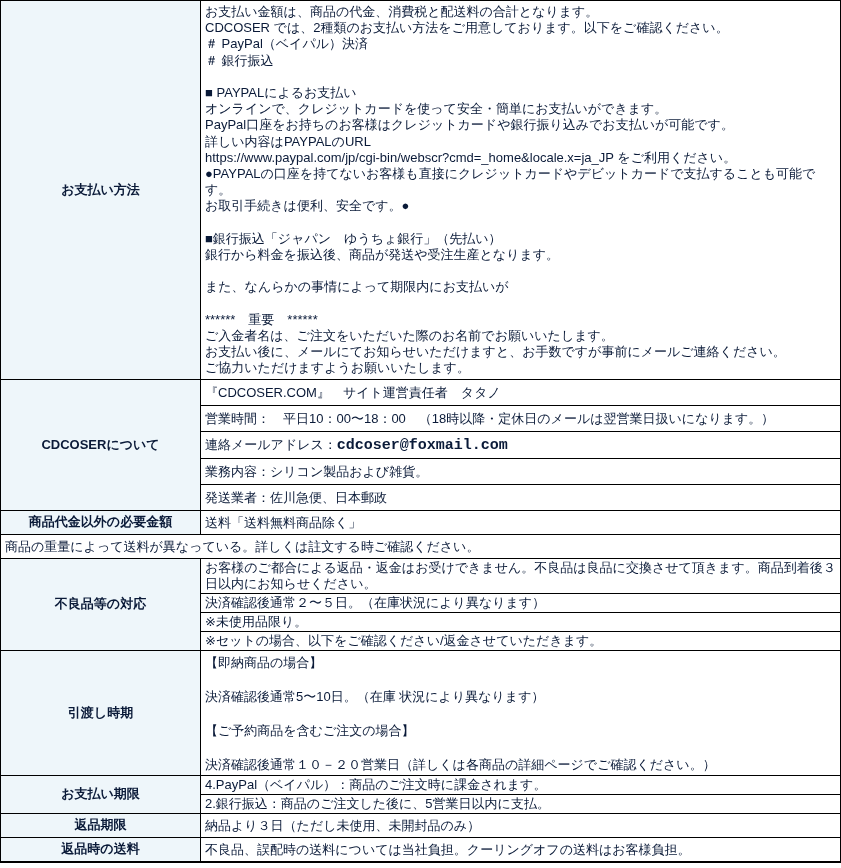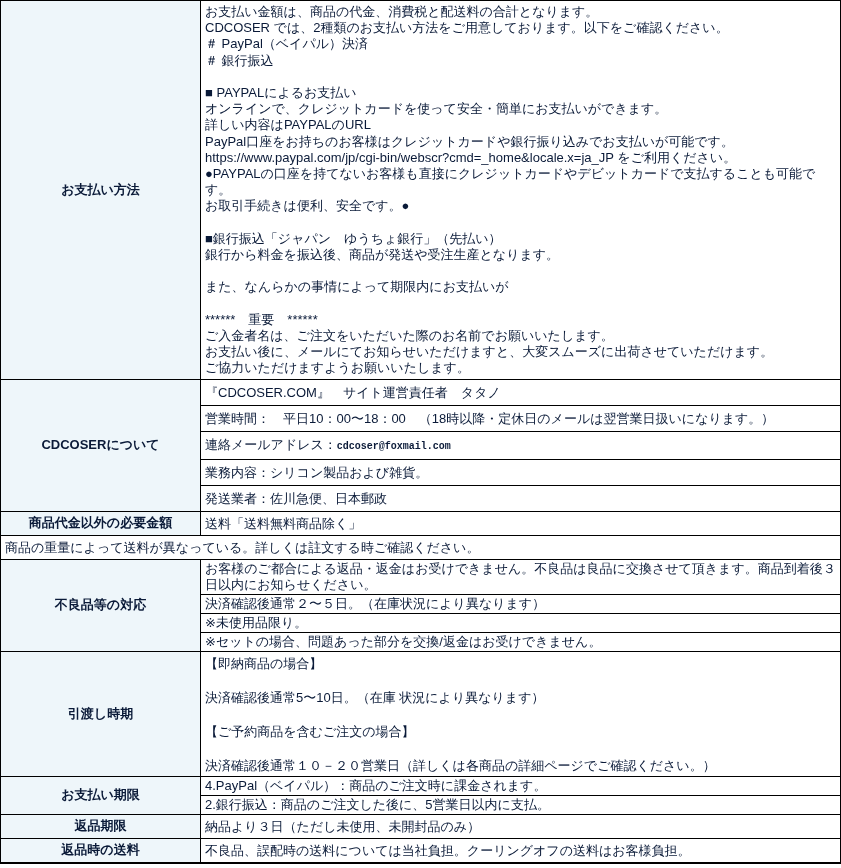--- a/index.html
+++ b/index.html
@@ -20,51 +20,51 @@
     text-align: center; font-weight: bold; padding: 2px 4px;
   }
   .ccell { flex: 1 1 auto; min-width: 0; background: #fff; }
   .pad { padding: 3px 4px 2px 4px; }
   .line { line-height: 16.2px; min-height: 16.2px; white-space: pre-wrap; }
   .dl .line { line-height: 17px; min-height: 17px; }
   .subrow { padding: 4px; line-height: 17px; border-bottom: 1px solid var(--border-color, #000); white-space: pre-wrap; }
   .subrow.tight { padding: 1px 4px; line-height: 16px; min-height: 16px; }
   .ccell .subrow:last-child { border-bottom: none; }
   .single { padding: 3px 4px; line-height: 17px; white-space: pre-wrap; }
-  .email { font-weight: bold; font-family: "Liberation Mono", "DejaVu Sans Mono", monospace; font-size: 10px; }
+  .email { font-weight: bold; font-family: "Liberation Mono", "DejaVu Sans Mono", monospace; font-size: 15px; }
 </style>
 </head>
 <body>
 
 <div class="table">
 
   <div class="row">
     <div class="hcell">お支払い方法</div>
     <div class="ccell pad">
       <div class="line">お支払い金額は、商品の代金、消費税と配送料の合計となります。</div>
       <div class="line">CDCOSER では、2種類のお支払い方法をご用意しております。以下をご確認ください。</div>
       <div class="line">＃ PayPal（ベイパル）決済</div>
       <div class="line">＃ 銀行振込</div>
       <div class="line"></div>
       <div class="line">■ PAYPALによるお支払い</div>
       <div class="line">オンラインで、クレジットカードを使って安全・簡単にお支払いができます。</div>
+      <div class="line">PayPal口座をお持ちのお客様はクレジットカードや銀行振り込みでお支払いが可能です。</div>
       <div class="line">詳しい内容はPAYPALのURL</div>
-      <div class="line">PayPal口座をお持ちのお客様はクレジットカードや銀行振り込みでお支払いが可能です。</div>
       <div class="line">https://www.paypal.com/jp/cgi-bin/webscr?cmd=_home&amp;locale.x=ja_JP をご利用ください。</div>
       <div class="line">●PAYPALの口座を持てないお客様も直接にクレジットカードやデビットカードで支払することも可能です。</div>
       <div class="line">お取引手続きは便利、安全です。●</div>
       <div class="line"></div>
       <div class="line">■銀行振込「ジャパン　ゆうちょ銀行」（先払い）</div>
       <div class="line">銀行から料金を振込後、商品が発送や受注生産となります。</div>
       <div class="line"></div>
       <div class="line">また、なんらかの事情によって期限内にお支払いが</div>
       <div class="line"></div>
       <div class="line">******　重要　******</div>
       <div class="line">ご入金者名は、ご注文をいただいた際のお名前でお願いいたします。</div>
-      <div class="line">お支払い後に、メールにてお知らせいただけますと、大変スムーズに出荷させていただけます。</div>
+      <div class="line">お支払い後に、メールにてお知らせいただけますと、お手数ですが事前にメールご連絡ください。</div>
       <div class="line">ご協力いただけますようお願いいたします。</div>
     </div>
   </div>
 
   <div class="row">
     <div class="hcell">CDCOSERについて</div>
     <div class="ccell">
       <div class="subrow">『CDCOSER.COM』　サイト運営責任者　タタノ</div>
       <div class="subrow">営業時間：　平日10：00〜18：00　（18時以降・定休日のメールは翌営業日扱いになります。）</div>
       <div class="subrow"><span>連絡メールアドレス：</span><span class="email">cdcoser@foxmail.com</span></div>
@@ -85,21 +85,21 @@
       <div class="single">商品の重量によって送料が異なっている。詳しくは註文する時ご確認ください。</div>
     </div>
   </div>
 
   <div class="row">
     <div class="hcell">不良品等の対応</div>
     <div class="ccell">
       <div class="subrow tight">お客様のご都合による返品・返金はお受けできません。不良品は良品に交換させて頂きます。商品到着後３日以内にお知らせください。</div>
       <div class="subrow tight">決済確認後通常２〜５日。（在庫状況により異なります）</div>
       <div class="subrow tight">※未使用品限り。</div>
-      <div class="subrow tight">※セットの場合、問題あった部分を交換/返金はお受けできません。</div>
+      <div class="subrow tight">※セットの場合、以下をご確認ください/返金させていただきます。</div>
     </div>
   </div>
 
   <div class="row">
     <div class="hcell">引渡し時期</div>
     <div class="ccell pad dl">
       <div class="line">【即納商品の場合】</div>
       <div class="line"></div>
       <div class="line">決済確認後通常5〜10日。（在庫 状況により異なります）</div>
       <div class="line"></div>

